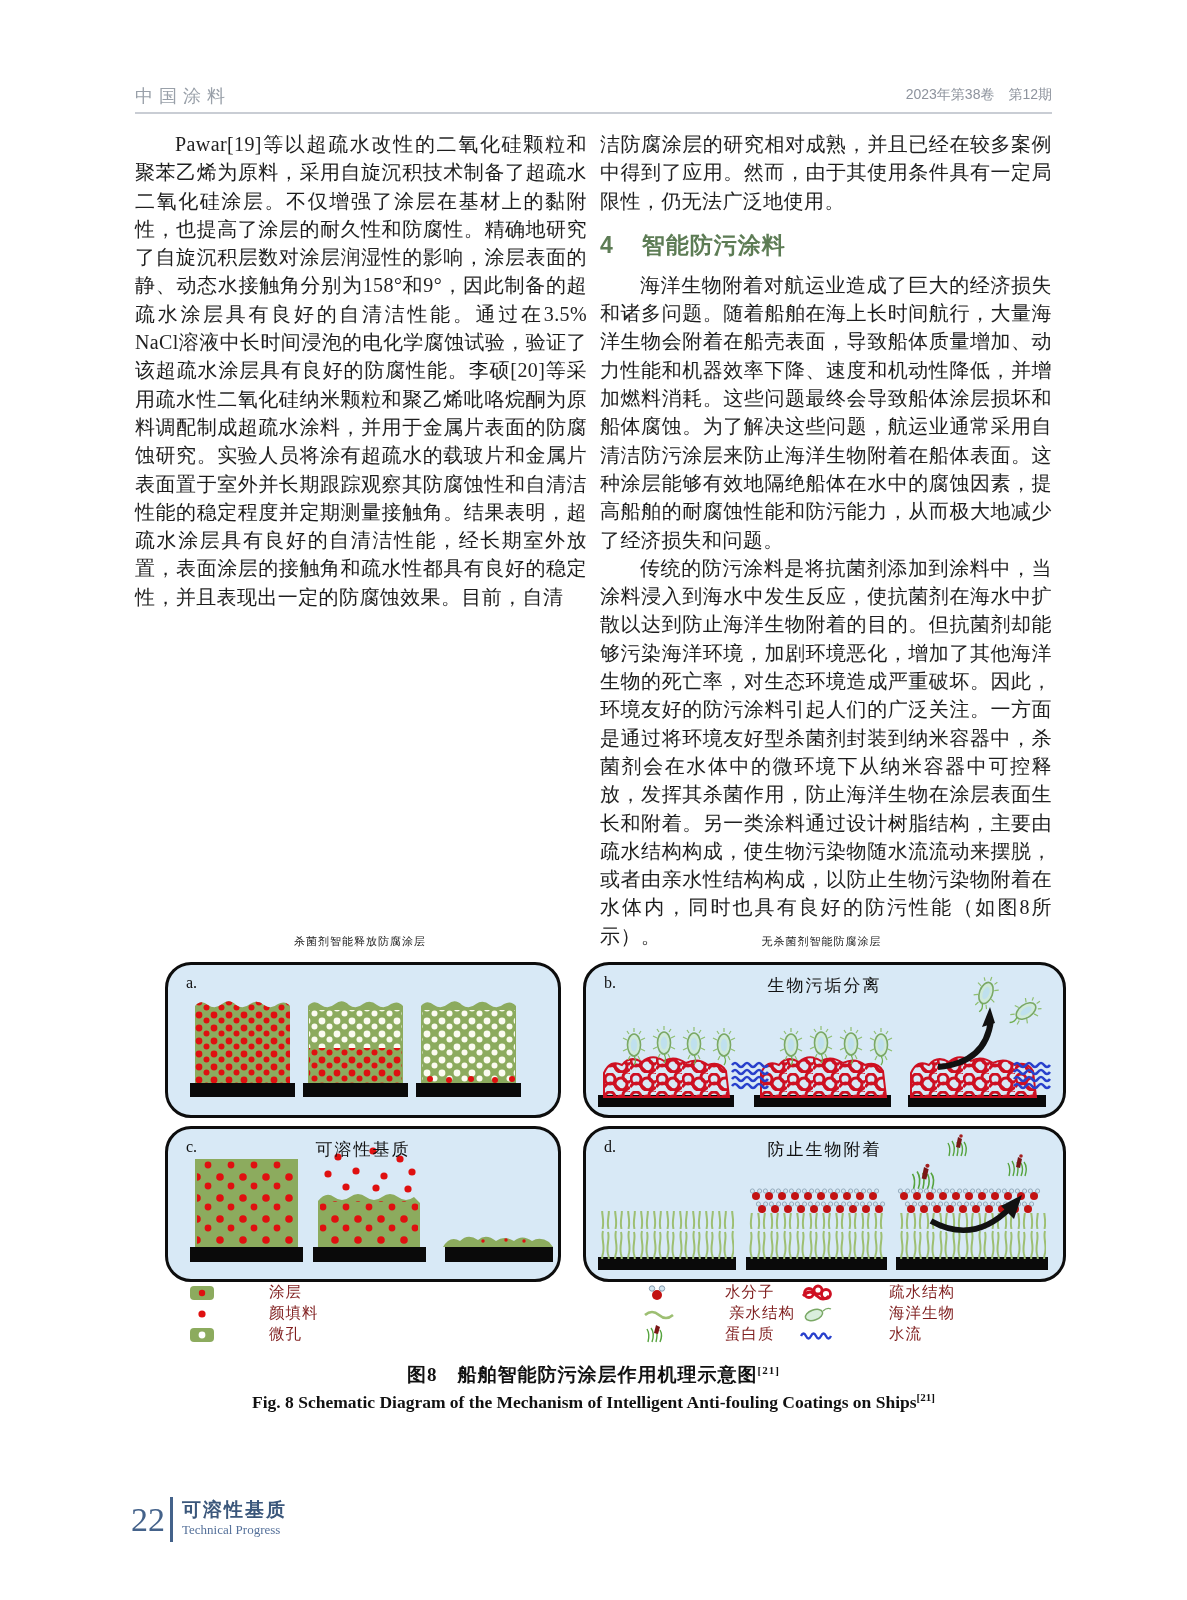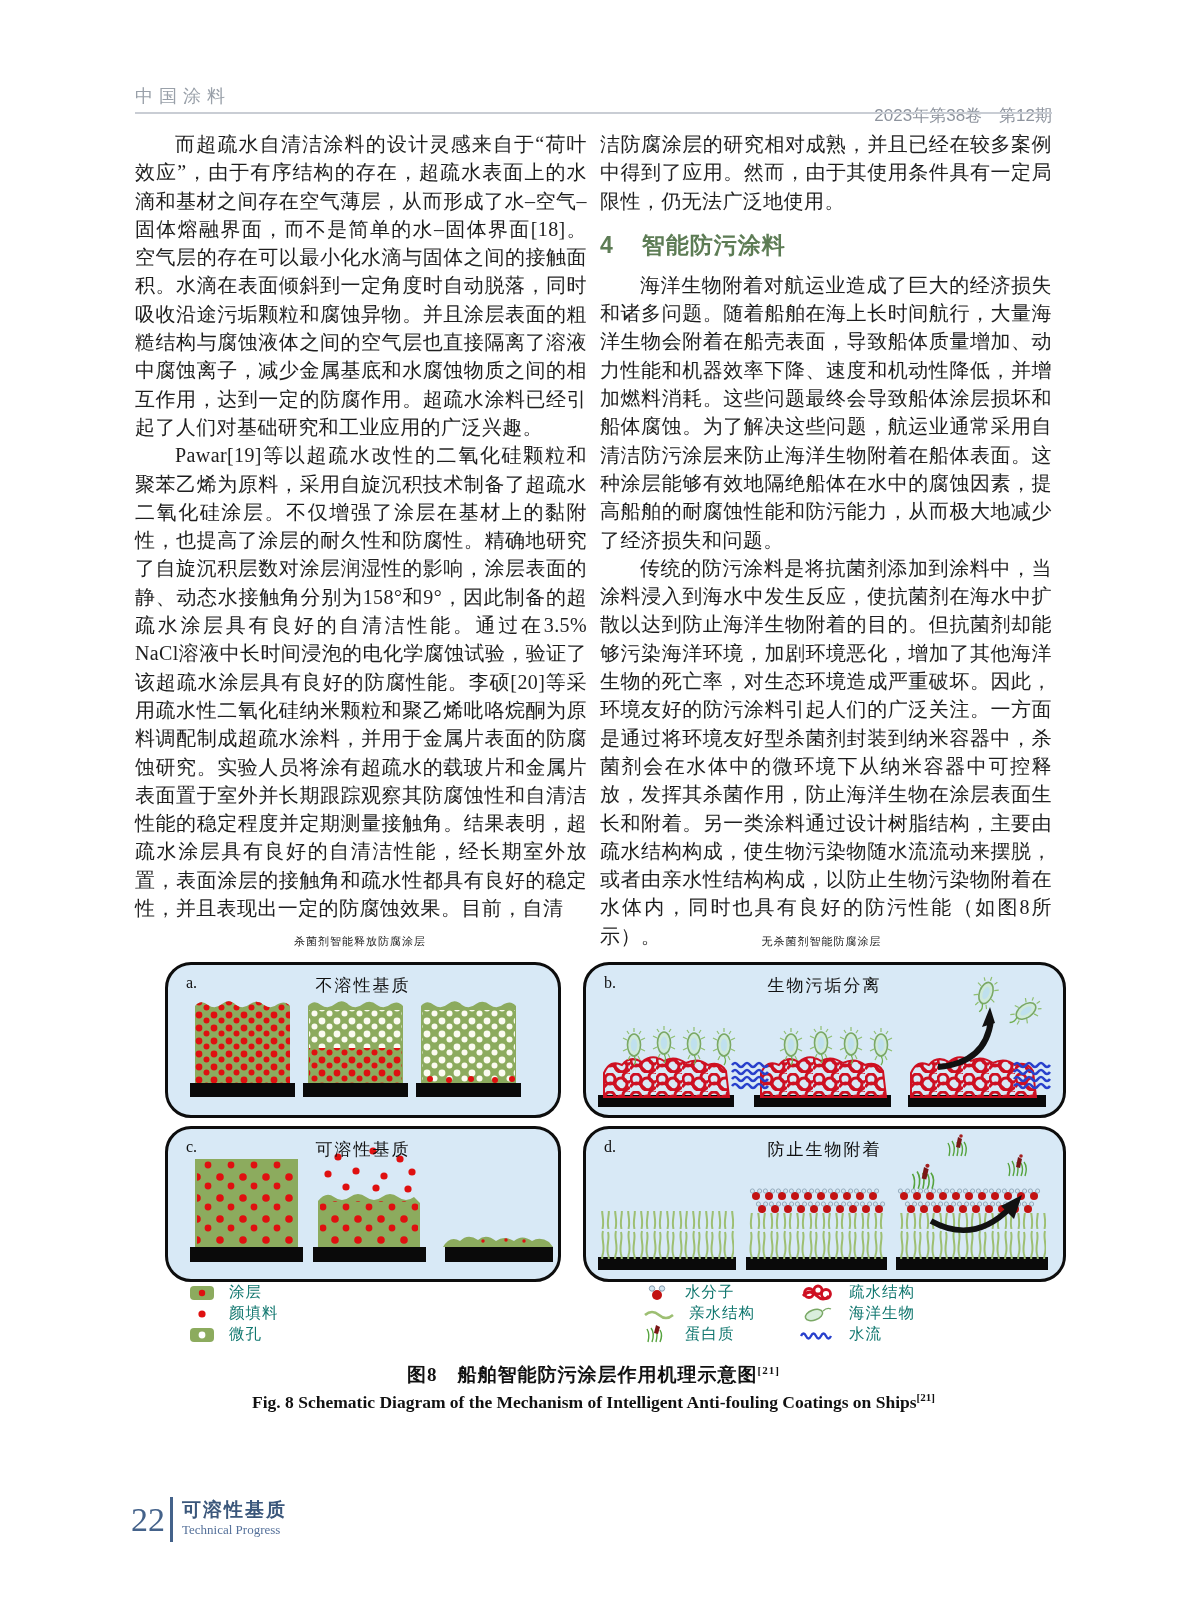--- a/index.html
+++ b/index.html
@@ -1,19 +1,19 @@
 <!DOCTYPE html>
 <html><head>
 <meta charset="utf-8">
 <style>
   html,body{margin:0;padding:0;background:#ffffff;}
   body{width:1187px;height:1600px;position:relative;font-family:"Liberation Serif",serif;color:#1e1e1e;}
   
   .hdr-journal{position:absolute;left:135px;top:84px;font-size:18px;color:#99a0a9;letter-spacing:6px;font-family:"Liberation Sans",sans-serif;}
-  .hdr-issue{position:absolute;left:600px;top:86px;width:452px;text-align:right;font-size:17px;color:#8d939d;font-family:"Liberation Sans",sans-serif;margin-top:18px;}
+  .hdr-issue{position:absolute;left:600px;top:86px;width:452px;text-align:right;font-size:14px;color:#8d939d;font-family:"Liberation Sans",sans-serif;}
   .hdr-rule{position:absolute;left:135px;top:112px;width:917px;height:2px;background:#c9cdd4;}
   
   .col{position:absolute;top:130px;width:452px;font-size:20px;line-height:28.3px;text-align:justify;text-justify:inter-ideograph;letter-spacing:0.4px;}
   .col-left{left:135px;}
   .col-right{left:600px;}
   .para{text-indent:2em;margin:0;}
   .cont{text-indent:0;margin:0;}
   .sec-head{display:flex;gap:28px;align-items:baseline;font-family:"Liberation Sans",sans-serif;font-weight:bold;font-size:23px;color:#5d7c55;margin:15px 0 11px 0;line-height:30px;letter-spacing:1px;}
   
   .grp-title{position:absolute;top:934px;font-size:11px;color:#222;text-align:center;letter-spacing:1px;}
@@ -23,21 +23,21 @@
   .panel svg{position:absolute;left:0;top:0;}
   .p-a{left:165px;top:962px;width:390px;height:150px;}
   .p-b{left:583px;top:962px;width:477px;height:150px;}
   .p-c{left:165px;top:1126px;width:390px;height:150px;}
   .p-d{left:583px;top:1126px;width:477px;height:150px;}
   .pn-label{position:absolute;left:18px;top:9px;font-size:16px;color:#111;}
   .pn-title{position:absolute;left:0;top:9px;width:100%;text-align:center;font-size:17px;color:#111;letter-spacing:2px;}
   
   .legend{position:absolute;display:flex;flex-direction:column;}
   .lg-row{display:flex;align-items:center;gap:11px;height:21px;}
-  .lg-label{font-size:15.5px;color:#0f766e;letter-spacing:1px;}
+  .lg-label{font-size:15.5px;color:#7f1d1d;letter-spacing:1px;margin-left:40px;}
   .lg-left{left:188px;top:1282px;}
   .lg-mid{left:642px;top:1282px;}
   .lg-right{left:798px;top:1282px;}
   
   .cap{position:absolute;left:135px;width:917px;text-align:center;font-weight:bold;color:#111;}
   .cap-zh{top:1362px;font-size:19px;letter-spacing:1px;}
   .cap-en{top:1391px;font-size:17.5px;}
   .cap sup{font-size:11px;}
   
   .ft-num{position:absolute;left:131px;top:1501px;font-size:34px;color:#44628a;}
@@ -46,21 +46,20 @@
   .ft-en{position:absolute;left:182px;top:1522px;font-size:13px;color:#55719a;}
 </style>
 </head>
 <body>
 
 <div class="hdr-journal">中国涂料</div>
 <div class="hdr-issue">2023年第38卷　第12期</div>
 <div class="hdr-rule"></div>
 
 <div class="col col-left">
-  <p class="para">而超疏水自清洁涂料的设计灵感来自于“荷叶效应”，由于有序结构的存在，超疏水表面上的水滴和基材之间存在空气薄层，从而形成了水–空气–固体熔融界面，而不是简单的水–固体界面[18]。空气层的存在可以最小化水滴与固体之间的接触面积。水滴在表面倾斜到一定角度时自动脱落，同时吸收沿途污垢颗粒和腐蚀异物。并且涂层表面的粗糙结构与腐蚀液体之间的空气层也直接隔离了溶液中腐蚀离子，减少金属基底和水腐蚀物质之间的相互作用，达到一定的防腐作用。超疏水涂料已经引起了人们对基础研究和工业应用的广泛兴趣。</p>
   <p class="para">Pawar[19]等以超疏水改性的二氧化硅颗粒和聚苯乙烯为原料，采用自旋沉积技术制备了超疏水二氧化硅涂层。不仅增强了涂层在基材上的黏附性，也提高了涂层的耐久性和防腐性。精确地研究了自旋沉积层数对涂层润湿性的影响，涂层表面的静、动态水接触角分别为158°和9°，因此制备的超疏水涂层具有良好的自清洁性能。通过在3.5% NaCl溶液中长时间浸泡的电化学腐蚀试验，验证了该超疏水涂层具有良好的防腐性能。李硕[20]等采用疏水性二氧化硅纳米颗粒和聚乙烯吡咯烷酮为原料调配制成超疏水涂料，并用于金属片表面的防腐蚀研究。实验人员将涂有超疏水的载玻片和金属片表面置于室外并长期跟踪观察其防腐蚀性和自清洁性能的稳定程度并定期测量接触角。结果表明，超疏水涂层具有良好的自清洁性能，经长期室外放置，表面涂层的接触角和疏水性都具有良好的稳定性，并且表现出一定的防腐蚀效果。目前，自清</p>
 </div>
 
 <div class="col col-right">
   <p class="cont">洁防腐涂层的研究相对成熟，并且已经在较多案例中得到了应用。然而，由于其使用条件具有一定局限性，仍无法广泛地使用。</p>
   <div class="sec-head">
     <span>4</span>
     <span>智能防污涂料</span>
   </div>
   <p class="para">海洋生物附着对航运业造成了巨大的经济损失和诸多问题。随着船舶在海上长时间航行，大量海洋生物会附着在船壳表面，导致船体质量增加、动力性能和机器效率下降、速度和机动性降低，并增加燃料消耗。这些问题最终会导致船体涂层损坏和船体腐蚀。为了解决这些问题，航运业通常采用自清洁防污涂层来防止海洋生物附着在船体表面。这种涂层能够有效地隔绝船体在水中的腐蚀因素，提高船舶的耐腐蚀性能和防污能力，从而极大地减少了经济损失和问题。</p>
@@ -93,21 +92,20 @@
     <rect x="141" y="83" width="93" height="35" fill="url(#pa-red)"></rect>
     <use href="#pa-blk" x="253" y="33" fill="#8cab5e"></use>
     <rect x="254" y="45" width="93" height="72" fill="url(#pa-white)"></rect>
     <circle cx="262" cy="114" r="3" fill="#df1010"></circle>
       <circle cx="281" cy="115" r="3" fill="#df1010"></circle>
     <circle cx="303" cy="114" r="3" fill="#df1010"></circle>
       <circle cx="327" cy="115" r="3" fill="#df1010"></circle>
     <circle cx="344" cy="114" r="3" fill="#df1010"></circle>
   </svg>
   <div class="pn-label">a.</div>
-  <div class="pn-title">不溶性基质</div>
 </div>
 
 <div class="panel p-b">
   <svg viewBox="0 0 477 150" width="477" height="150">
     <defs>
       <pattern id="pb-tg" width="26" height="18" patternUnits="userSpaceOnUse">
         <g fill="none" stroke="#ce1022" stroke-width="3">
           <circle cx="6" cy="6" r="5"></circle>
             <circle cx="17" cy="11" r="6"></circle>
             <circle cx="24" cy="4" r="5"></circle>

